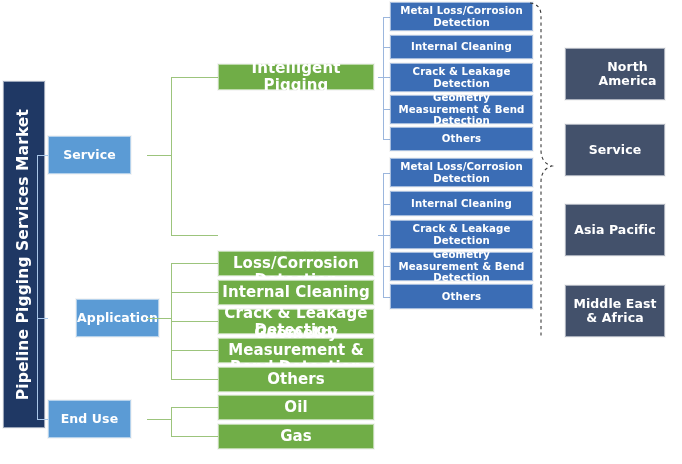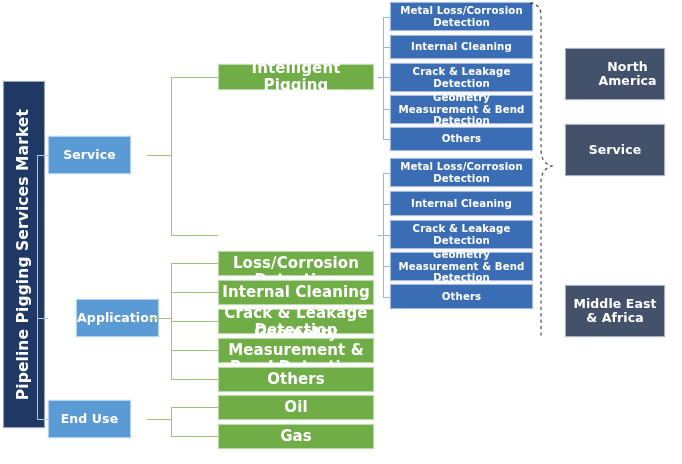--- a/index.html
+++ b/index.html
@@ -190,17 +190,20 @@
   <svg id="brace" viewBox="0 0 36 340">
     <path d="M 2 3 Q 12 4 13 14 L 13 150 Q 13 163 24 166 Q 13 169 13 182 L 13 336" fill="none" stroke="#3a3a3a" stroke-width="1.1" stroke-dasharray="3.2,3.2" stroke-linecap="butt"></path>
   </svg>
 
   <div class="box slate rg" style="top:48px;padding-left:28px;">
     <span>North America</span>
   </div>
   <div class="box slate rg" style="top:124px;">
     <span>Service</span>
   </div>
+  <div class="box slate rg" style="top:204px;">
+    <span>Asia Pacific</span>
+  </div>
   <div class="box slate rg" style="top:285px;">
     <span>Middle East &amp; Africa</span>
   </div>
 
 </div>
 
 </body></html>

